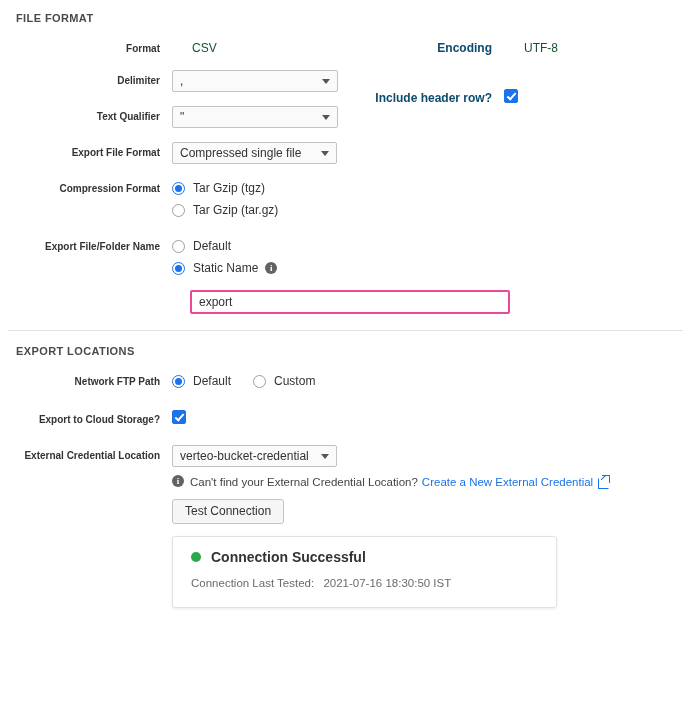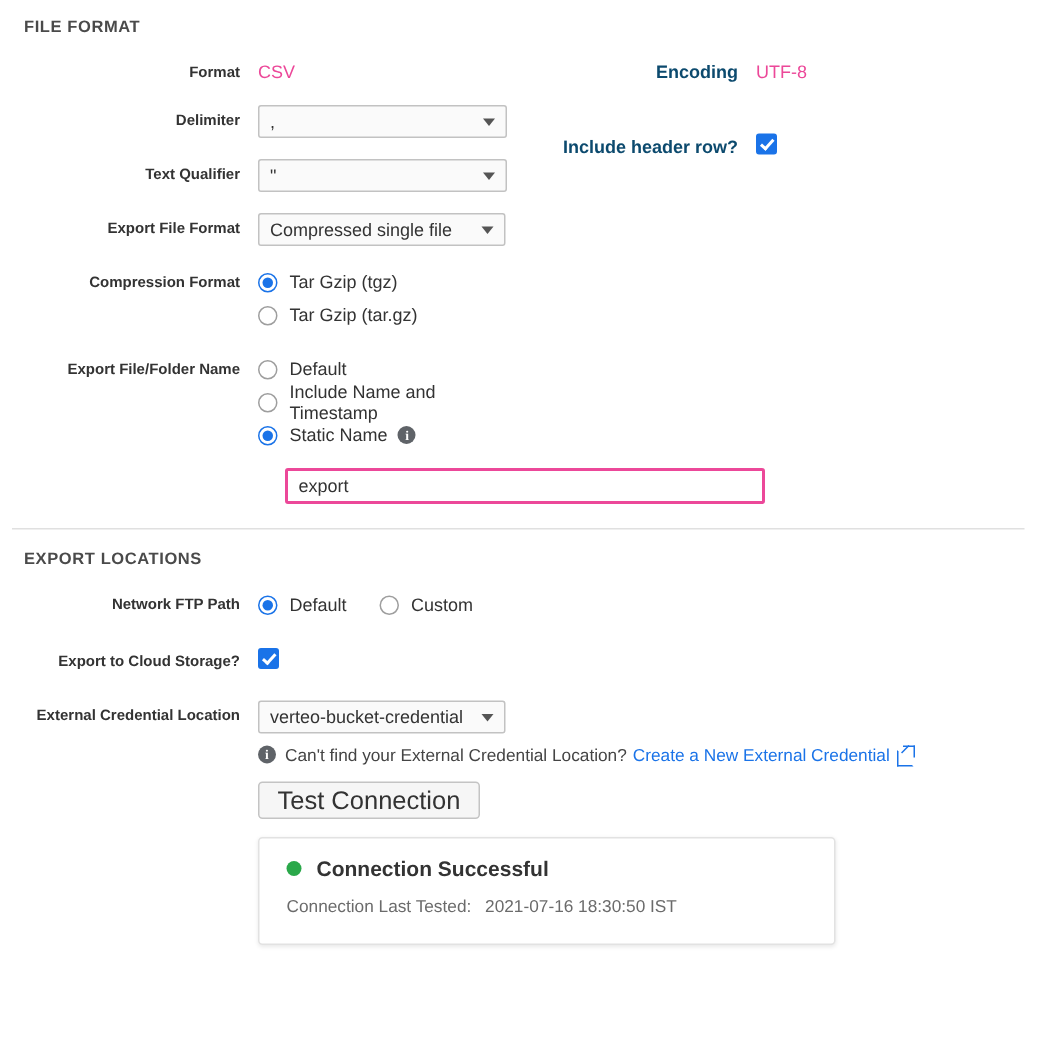--- a/index.html
+++ b/index.html
@@ -51,22 +51,23 @@
     color: #333333;
     padding-top: 3px;
     line-height: 15px;
   }
   .field {
     margin-left: 12px;
     flex: 1;
   }
   .static-val {
     font-size: 12px;
-    color: #ec4899;
+    color: #14532d;
     padding-top: 3px;
+    margin-left: 20px;
   }
 
   
   .grid2 {
     display: flex;
   }
   .col-left { width: 352px; min-width: 352px; }
   .col-right { flex: 1; }
   .row-right {
     display: flex;
@@ -272,21 +273,21 @@
   
   .btn {
     display: inline-block;
     margin-top: 11px;
     height: 25px;
     line-height: 23px;
     padding: 0 12px;
     border: 1px solid #c4c4c4;
     border-radius: 3px;
     background: #f6f6f6;
-    font-size: 17px;
+    font-size: 12px;
     color: #333333;
     cursor: pointer;
     font-family: "Liberation Sans", sans-serif;
   }
 
   
   .card {
     margin-top: 12px;
     margin-left: 0;
     width: 385px;
@@ -383,24 +384,20 @@
       </div>
 
       <div class="row">
         <div class="label">Export File/Folder Name</div>
         <div class="field">
           <div class="radio-line">
             <span class="radio"></span>
             <span class="radio-label">Default</span>
           </div>
           <div class="radio-line">
-            <span class="radio"></span>
-            <span class="radio-label">Include Name and Timestamp</span>
-          </div>
-          <div class="radio-line">
             <span class="radio checked"></span>
             <span class="radio-label">Static Name</span>
             <span class="info-icon">i</span>
           </div>
         </div>
       </div>
 
     </div>
 
     <div class="col-right">

